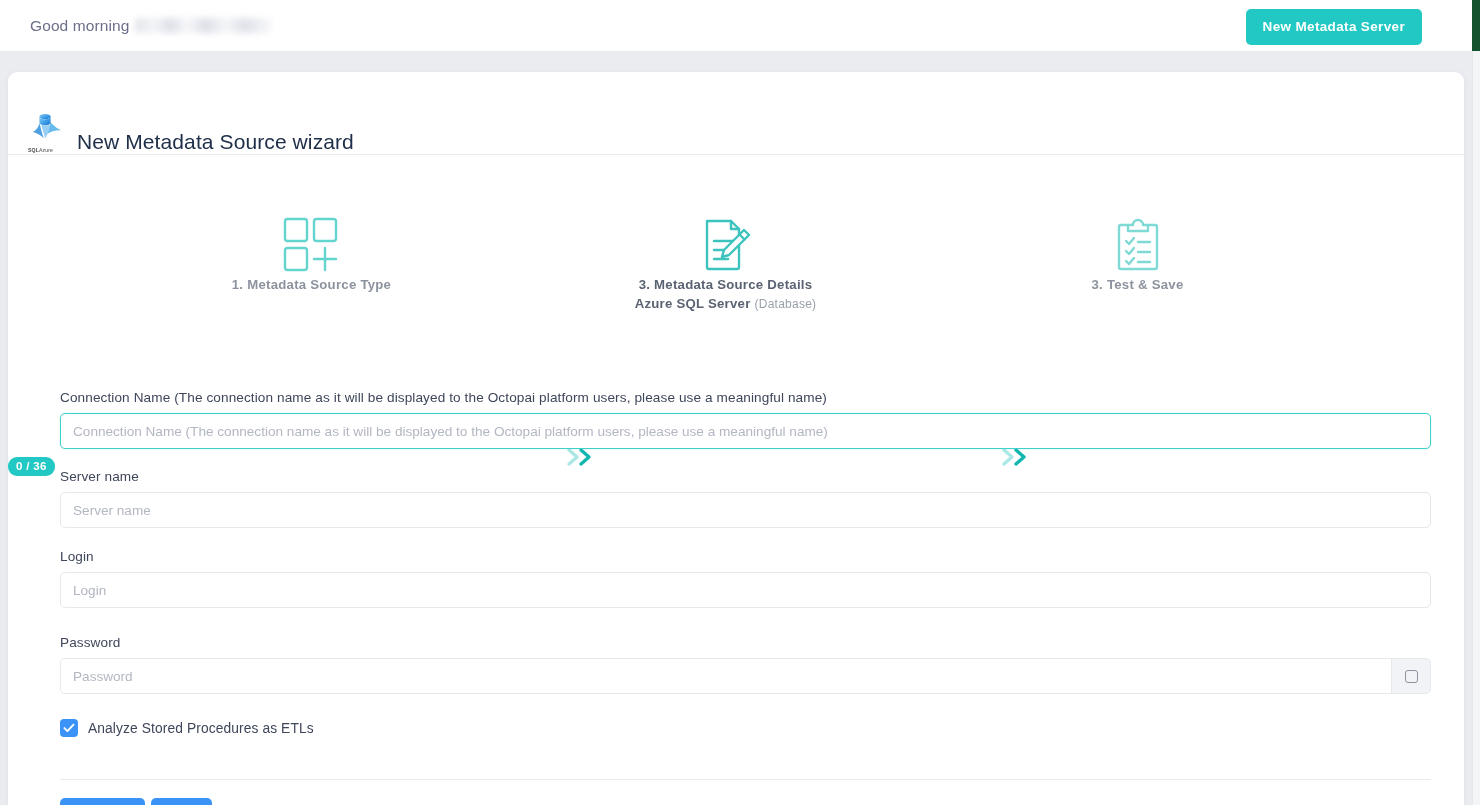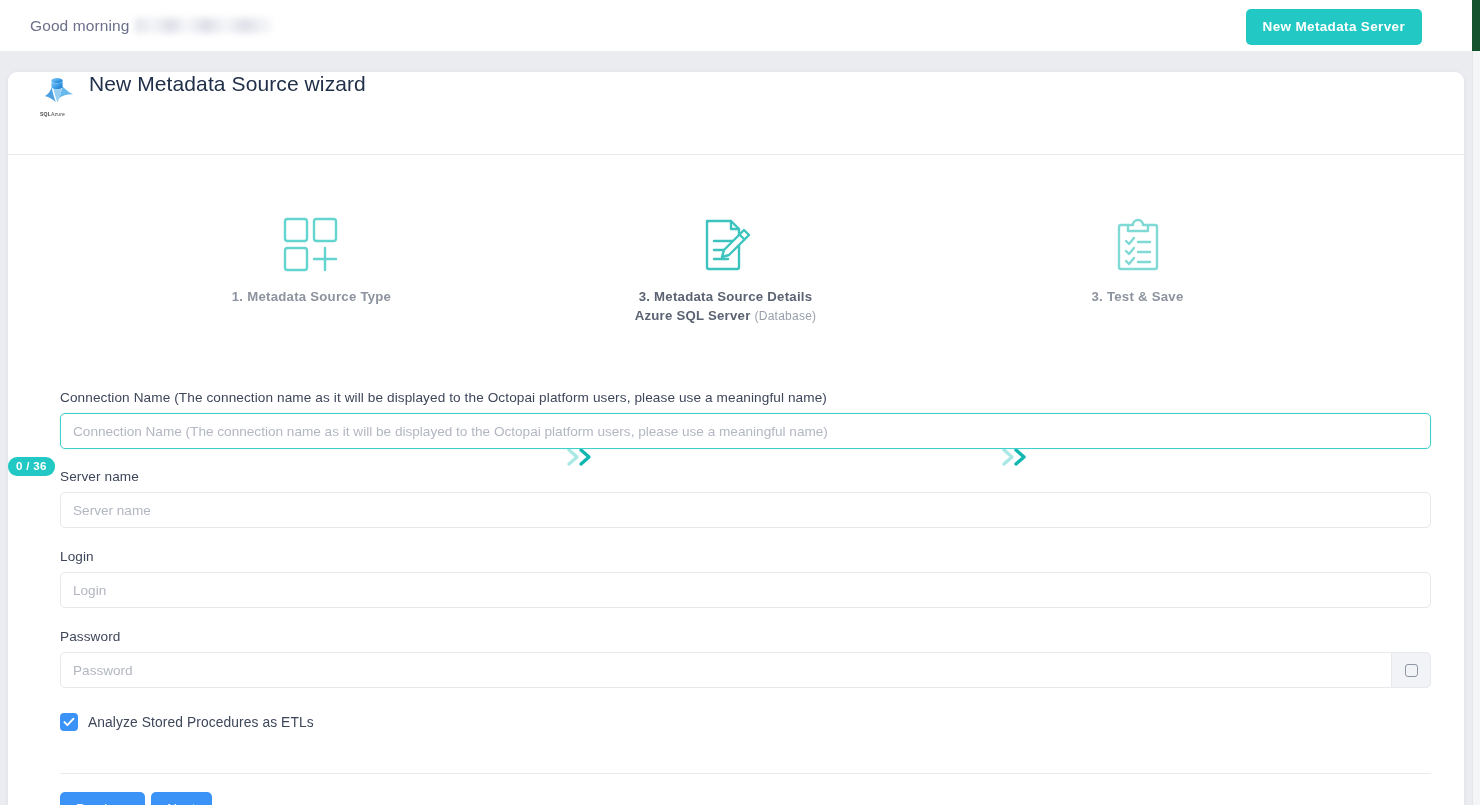--- a/index.html
+++ b/index.html
@@ -97,22 +97,22 @@
     border-radius: 9px 9px 0 0;
     box-shadow: 0 1px 5px rgba(40,50,80,.07);
     overflow: hidden;
   }
 
   .card-header {
     position: relative;
     height: 83px;
     border-bottom: 1px solid #e9eaee;
     display: flex;
-    align-items: flex-start;
-    padding-left: 32px;
+    align-items: flex-end;
+    padding-left: 20px;
   }
   .source-logo {
     width: 38px; height: 44px;
     position: relative;
     flex: 0 0 auto;
     margin-right: 11px;
     margin-top: 2px;
   }
   .source-logo .sqlaz-txt {
     position: absolute;
@@ -137,21 +137,21 @@
     height: 140px;
     margin-top: 52px;
   }
   .step {
     position: absolute;
     text-align: center;
     top: 0;
   }
   .step-icon { height: 70px; display: flex; align-items: flex-end; justify-content: center; }
   .step-label {
-    margin-top: 12px;
+    margin-top: 0;
     font-size: 13.2px;
     font-weight: bold;
     color: #8d939e;
     letter-spacing: .25px;
     white-space: nowrap;
   }
   .step-sub {
     margin-top: 4px;
     font-size: 13.2px;
     font-weight: bold;
@@ -408,21 +408,21 @@
       <div class="field" style="margin-top:20px;">
         <label class="field-label">Server name</label>
         <input class="txt-input" type="text" placeholder="Server name" style="">
       </div>
 
       <div class="field" style="margin-top:21px;">
         <label class="field-label">Login</label>
         <input class="txt-input" type="text" placeholder="Login" style="">
       </div>
 
-      <div class="field" style="margin-top:21px;">
+      <div class="field" style="margin-top:27px;">
         <label class="field-label">Password</label>
         <div class="pw-row">
           <input class="txt-input" type="text" placeholder="Password" style="">
           <button class="pw-toggle">
             <span class="eye-box"></span>
           </button>
         </div>
       </div>
 
       <div class="chk-row">

